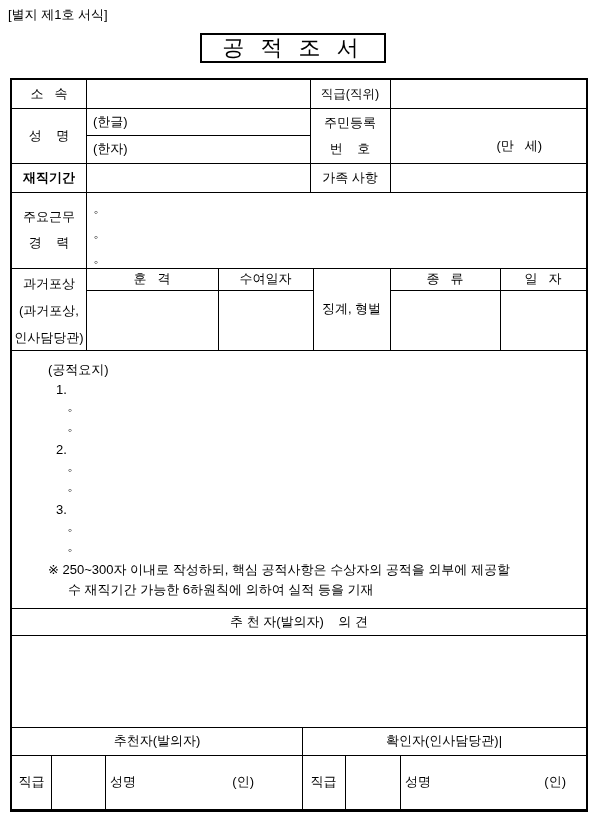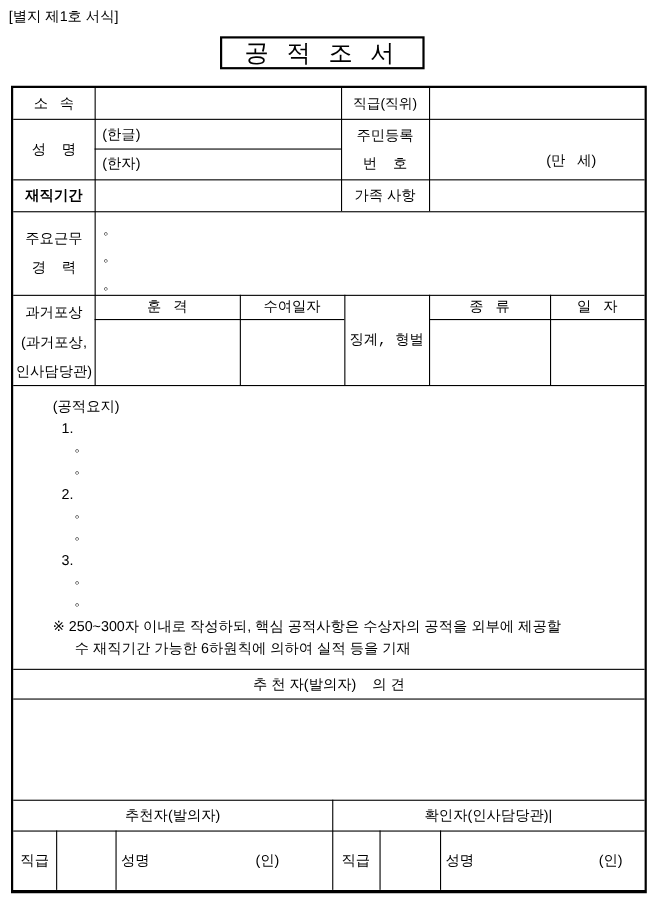--- a/index.html
+++ b/index.html
@@ -112,21 +112,21 @@
 
   <div class="abs awards-label" style="left:0;top:188px;width:74px;height:82px;">
     <div class="pre">과거포상</div>
     <div class="pre">(과거포상,</div>
     <div class="pre">인사담당관)</div>
   </div>
   <div class="cell ctr" style="left:74px;top:188px;width:132px;height:22px;">훈   격</div>
   <div class="cell ctr" style="left:206px;top:188px;width:95px;height:22px;">수여일자</div>
   <div class="cell" style="left:74px;top:210px;width:132px;height:60px;"></div>
   <div class="cell" style="left:206px;top:210px;width:95px;height:60px;"></div>
-  <div class="cell ctr" style="left:301px;top:188px;width:77px;height:82px;font-family:Liberation Mono, monospace;">징계, 형벌</div>
+  <div class="cell ctr" style="left:301px;top:188px;width:77px;height:82px;">징계, 형벌</div>
   <div class="cell ctr" style="left:378px;top:188px;width:110px;height:22px;">종   류</div>
   <div class="cell ctr" style="left:488px;top:188px;width:86px;height:22px;">일   자</div>
   <div class="cell" style="left:378px;top:210px;width:110px;height:60px;"></div>
   <div class="cell" style="left:488px;top:210px;width:86px;height:60px;"></div>
 
   <div class="abs merit" style="left:0;top:270px;width:574px;height:258px;">
     <div class="ln ind-a">(공적요지)</div>
     <div class="ln ind-b">1.</div>
     <div class="ln ind-c bullet">◦</div>
     <div class="ln ind-c bullet">◦</div>

